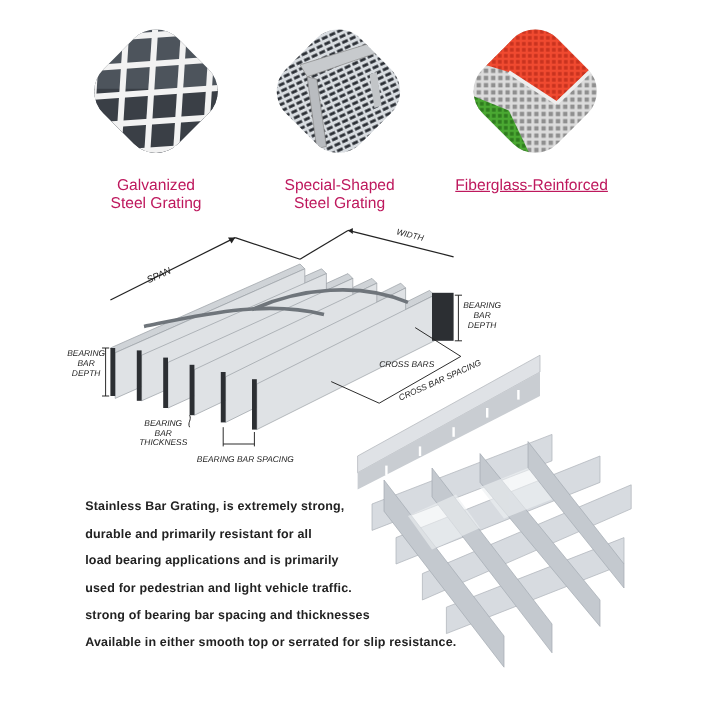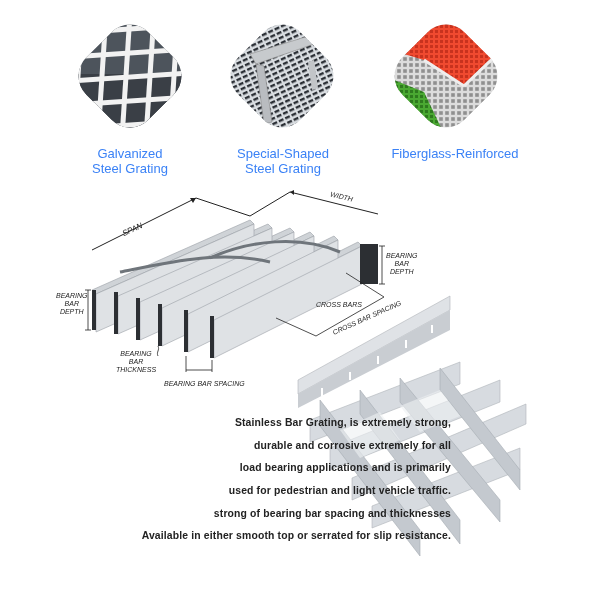--- a/index.html
+++ b/index.html
@@ -1,21 +1,21 @@
 <!DOCTYPE html>
 <html><head>
 <meta charset="utf-8">
 <style>
   html, body { margin:0; padding:0; background:#ffffff; }
   body { width:600px; height:600px; position:relative; overflow:hidden; font-family:"Liberation Sans", sans-serif; }
   .abs { position:absolute; }
   .thumb { position:absolute; top:14px; width:124px; height:124px; }
-  .caption { position:absolute; top:146px; width:190px; text-align:center; color:#3b82f6; font-size:13px; line-height:15px; }
+  .caption { position:absolute; top:146px; width:190px; text-align:center; color:#be185d; font-size:13px; line-height:15px; }
   .dlabel { position:absolute; font-family:"Liberation Sans", sans-serif; font-style:italic; font-size:7px; color:#222; line-height:8px; text-align:center; text-transform:uppercase; }
-  .desc { position:absolute; left:71px; top:412px; width:380px; color:#222; font-weight:bold; font-size:10.4px; letter-spacing:0.15px;text-align:right; }
+  .desc { position:absolute; left:71px; top:412px; width:380px; color:#222; font-weight:bold; font-size:10.4px; letter-spacing:0.15px; }
   .desc div { height:22.7px; line-height:22.7px; white-space:nowrap; }
 </style>
 </head>
 <body>
 
 <div class="thumb" style="left:68px;">
   <svg width="124" height="124" viewBox="0 0 124 124">
     <defs>
       <clipPath id="c1">
           <rect x="18" y="18" width="88" height="88" rx="26" transform="rotate(45 62 62)"></rect>
@@ -91,21 +91,21 @@
 </div>
 
 <div class="caption" style="left:35px;">
   <div>Galvanized</div>
   <div>Steel Grating</div>
 </div>
 <div class="caption" style="left:188px;">
   <div>Special-Shaped</div>
   <div>Steel Grating</div>
 </div>
-<div class="caption" style="left:350px; width:210px;">
+<div class="caption" style="left:338px; width:210px;text-decoration:underline;">
   <div>Fiberglass-Reinforced</div>
 </div>
 
 <svg class="abs" style="left:0;top:0;" width="600" height="600" viewBox="0 0 600 600">
 
   <g stroke="#222" stroke-width="1" fill="none">
     <line x1="92" y1="250" x2="196" y2="198"></line>
     <line x1="250" y1="216" x2="290" y2="192"></line>
     <line x1="290" y1="192" x2="378" y2="214"></line>
     <line x1="196" y1="198" x2="250" y2="216"></line>
@@ -210,18 +210,18 @@
     <polygon points="440,368 520,470 520,490 440,390"></polygon>
   </g>
   <g fill="#eef1f3" opacity="0.6">
     <polygon points="340,430 380,412 400,440 360,458"></polygon>
     <polygon points="400,406 440,390 460,416 420,432"></polygon>
   </g>
 </svg>
 
 <div class="desc">
   <div>Stainless Bar Grating, is extremely strong,</div>
-  <div>durable and corrosive extremely for all</div>
+  <div>durable and primarily resistant for all</div>
   <div>load bearing applications and is primarily</div>
   <div>used for pedestrian and light vehicle traffic.</div>
   <div>strong of bearing bar spacing and thicknesses</div>
   <div>Available in either smooth top or serrated for slip resistance.</div>
 </div>
 
 </body></html>

